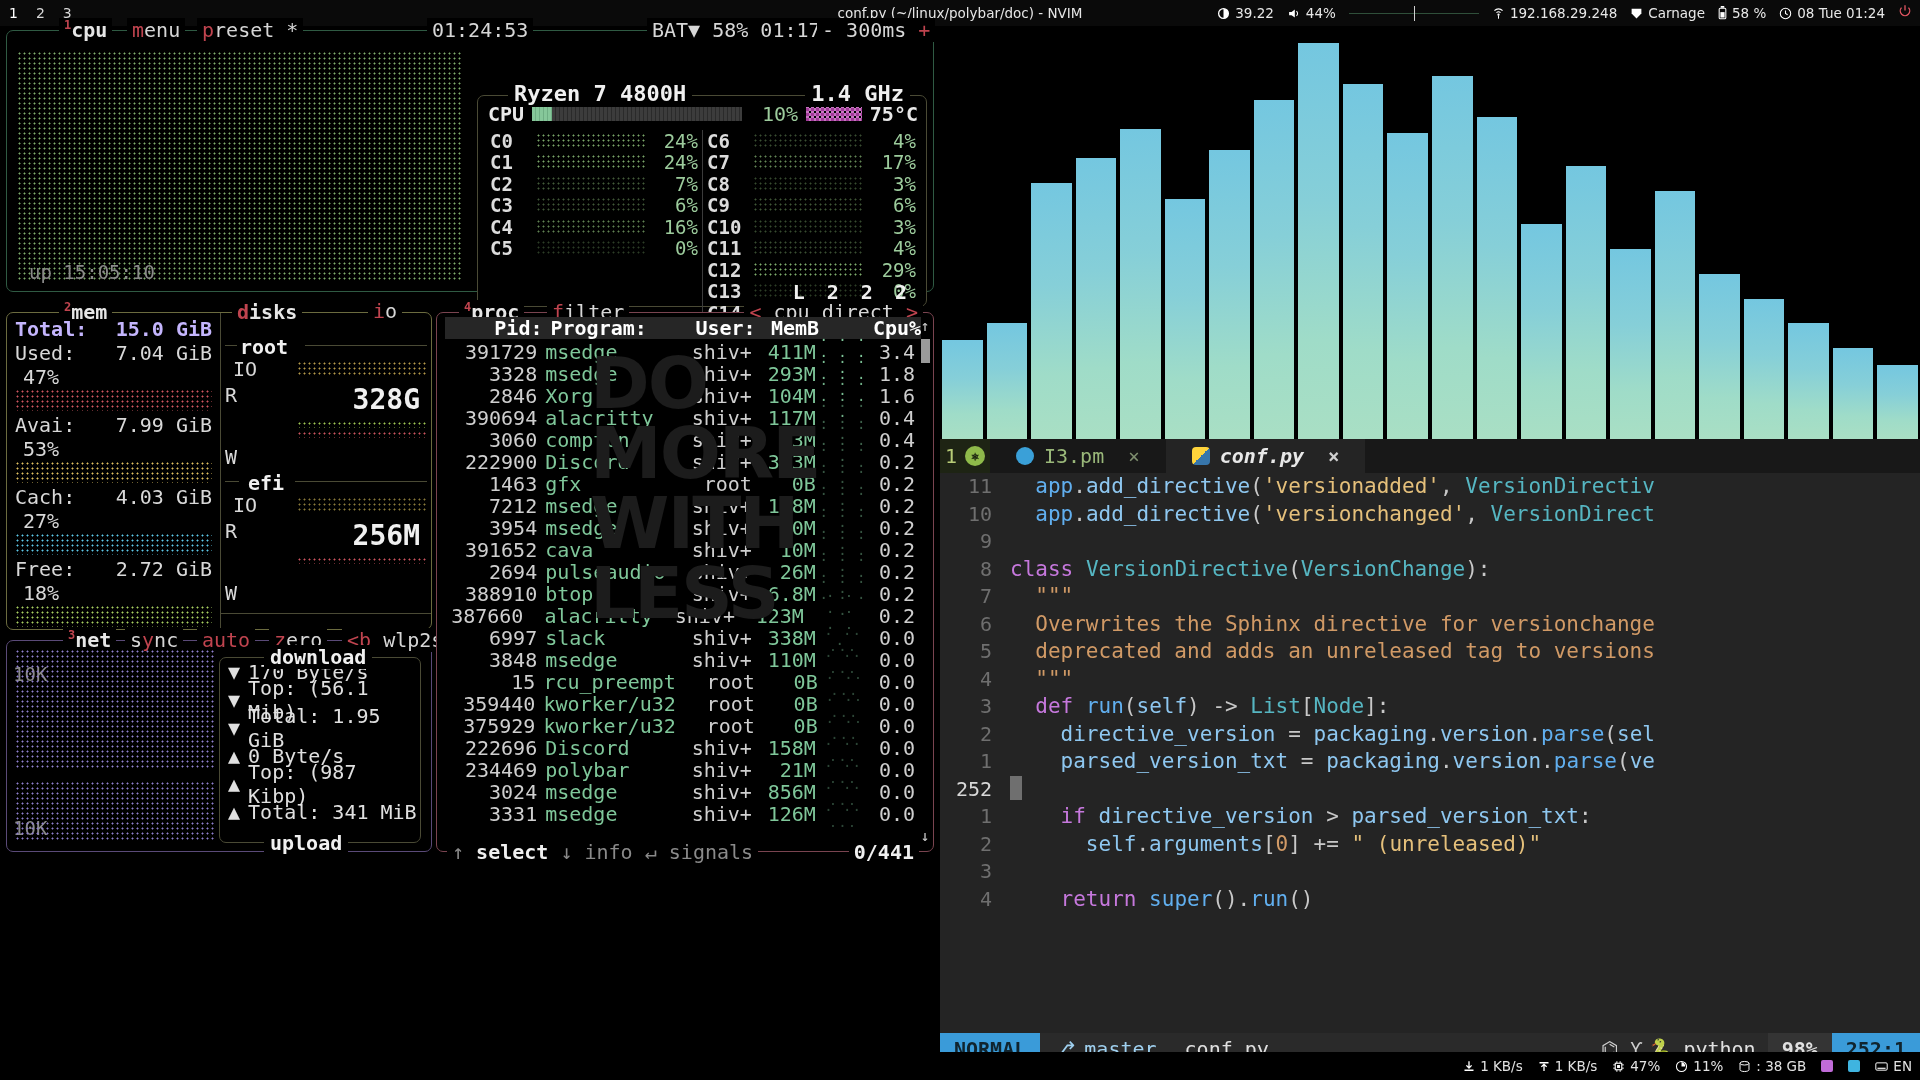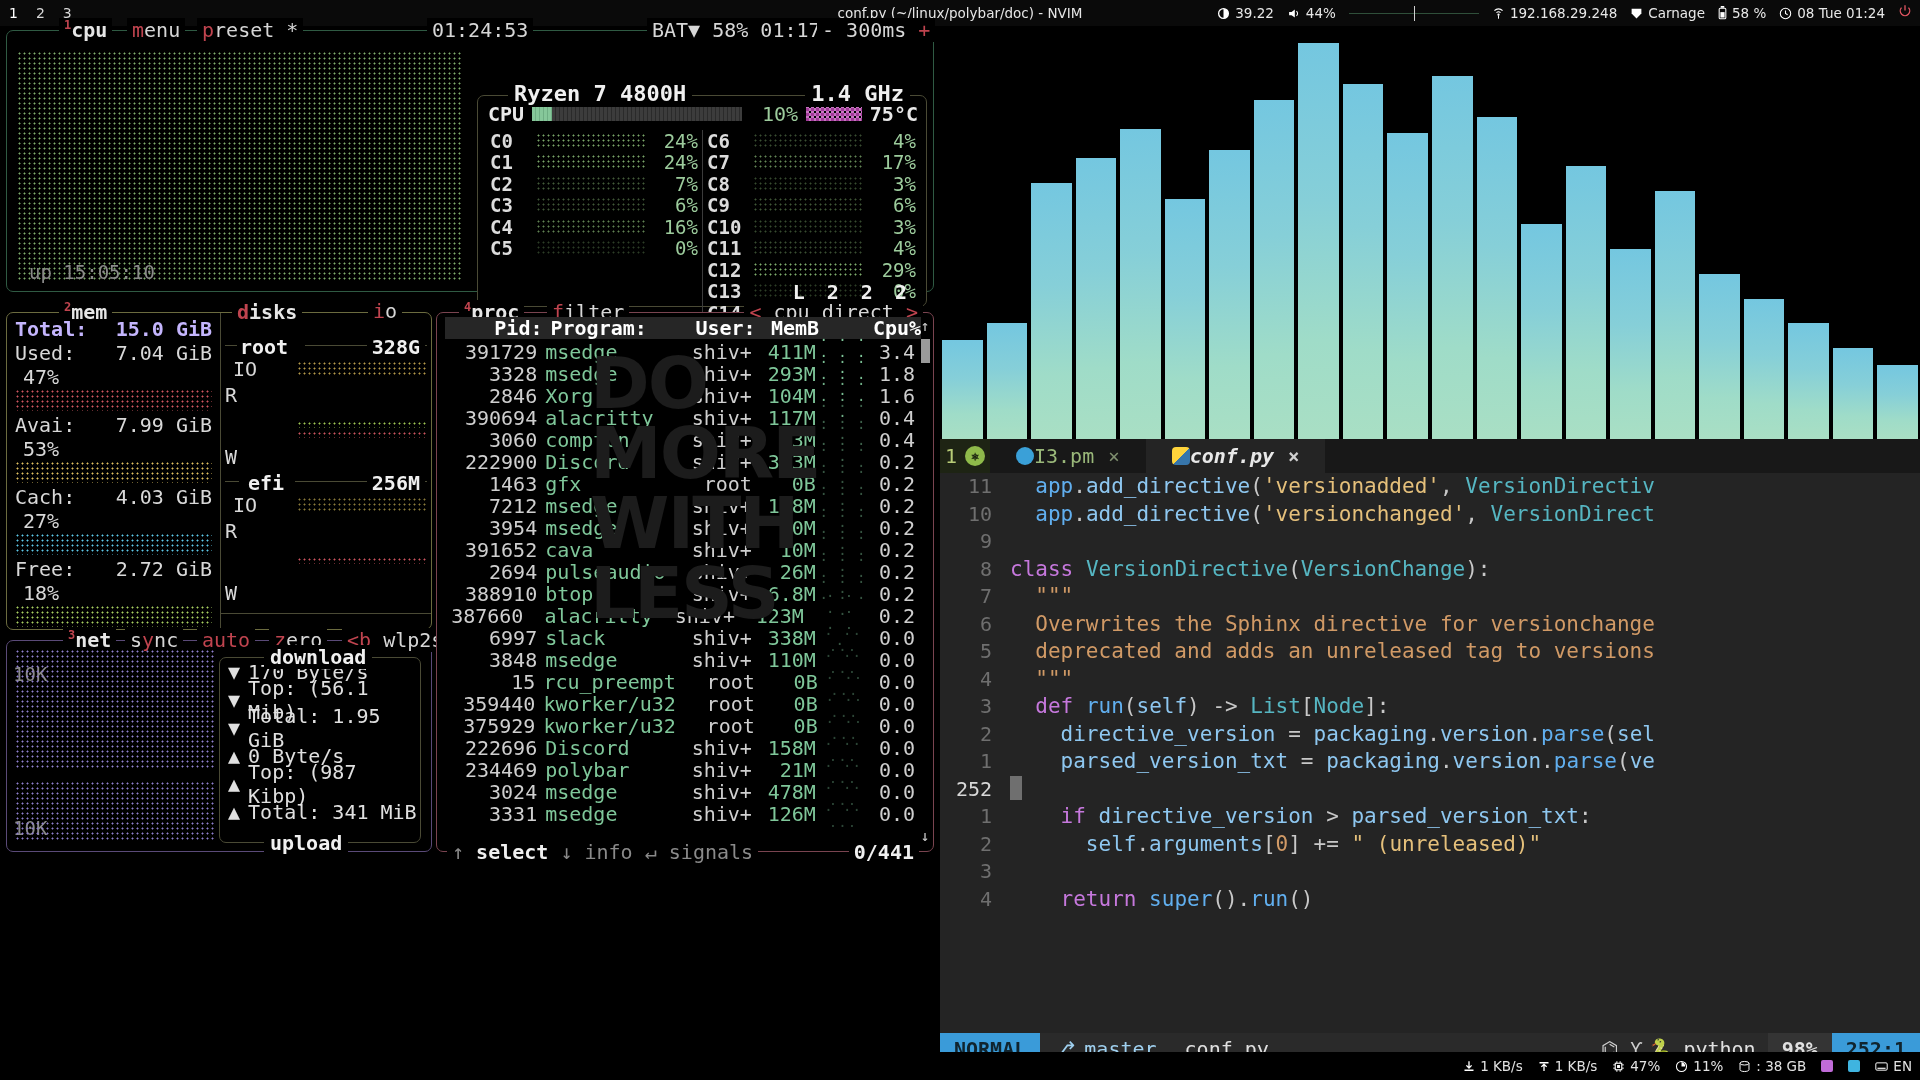--- a/index.html
+++ b/index.html
@@ -75,21 +75,21 @@
   .mrow.tot{font-weight:bold;color:#c4b5fd;}
   .mpct{padding-left:16px;font-size:20px;color:#d8d8d8;height:23px;}
   .mbar{height:22px;margin:1px 8px 2px 8px;}
   .mbar.red{color:#cf5560;}
   .mbar.yel{color:#e0c060;}
   .mbar.blue{color:#5cc8e8;}
   .mbar.grn{color:#a8cf60;}
   .disk-title{position:absolute;top:-13px;left:16px;background:#000;padding:0 5px;font-size:20px;font-weight:bold;color:#e6e6e6;}
   .disk-title .hot{color:#c0444f;}
   .dname{position:absolute;font-size:20px;font-weight:bold;color:#f0f0f0;background:#000;padding:0 5px;}
-  .dsize{position:absolute;font-size:20px;font-weight:bold;color:#f0f0f0;background:#000;padding:0 5px;right:6px;}
+  .dsize{position:absolute;font-size:28px;font-weight:bold;color:#f0f0f0;background:#000;padding:0 5px;right:6px;margin-top:48px;}
   .dline{position:absolute;height:1px;background:#4a4a35;}
   .dlab{position:absolute;font-size:20px;color:#d8d8d8;}
   .dgraph{position:absolute;height:16px;}
 
   
   #net-panel{left:6px;top:640px;width:426px;height:212px;}
   .netgraph{position:absolute;left:8px;top:8px;width:200px;height:120px;color:#8f7fd0;}
   .netgraph2{position:absolute;left:8px;bottom:10px;width:200px;height:60px;color:#8f7fd0;}
   .nlab{position:absolute;left:6px;font-size:19px;color:#8a8a8a;}
   .netbox{position:absolute;left:212px;top:16px;width:202px;height:186px;border:1px solid #4a4a35;border-radius:7px;box-sizing:border-box;}
@@ -131,21 +131,21 @@
 
   
   .right{position:absolute;left:940px;top:26px;width:980px;height:1026px;background:#141414;}
   .chart{position:absolute;left:0;top:0;width:980px;height:413px;background:#000;display:flex;align-items:flex-end;gap:4px;padding:0 2px;box-sizing:border-box;}
   .bar{flex:1;background:linear-gradient(180deg,#74c7e0 0%,#86cfd8 40%,#9fdcc8 75%,#a9dfc4 100%);}
 
   .tabbar{position:absolute;left:0;top:413px;width:980px;height:34px;background:#1a1a1a;display:flex;align-items:stretch;}
   .tabnum{width:50px;display:flex;align-items:center;justify-content:center;gap:8px;background:#1e2414;color:#b8cc77;font-size:20px;}
   .gitbadge{width:20px;height:20px;border-radius:50%;background:#8fbb4a;color:#1c2410;font-size:14px;
             display:flex;align-items:center;justify-content:center;font-weight:bold;}
-  .tab{display:flex;align-items:center;padding:0 26px;font-size:20px;color:#9ab87a;background:#181818;}
+  .tab{display:flex;align-items:center;gap:10px;padding:0 26px;font-size:20px;color:#9ab87a;background:#181818;}
   .tab.active{background:#242424;color:#e8e8e8;font-style:italic;font-weight:bold;}
   .tab .dot{width:18px;height:18px;border-radius:50%;background:#3aa0d8;display:inline-block;}
   .tab.active .dot{border-radius:4px;background:linear-gradient(135deg,#ffd43b 50%,#3776ab 50%);}
   .tab .x{color:#7f8f6f;font-size:19px;margin-left:14px;}
   .tab.active .x{color:#cfcfcf;}
   .tabfill{flex:1;background:#181818;}
 
   .editor{position:absolute;left:0;top:447px;width:980px;height:560px;background:#242424;overflow:hidden;
           font-size:21px;line-height:27.5px;}
   .eline{display:flex;height:27.5px;align-items:center;white-space:pre;}
@@ -648,21 +648,21 @@
           <span class="c-prog">polybar</span>
           <span class="c-user">shiv+</span>
           <span class="c-mem">21M</span>
           <span class="c-gr" style="opacity: 0.35;">. .. ...</span>
           <span class="c-cpu">0.0</span>
         </div>
         <div class="prow" style="top: 468px;">
           <span class="c-pid">3024</span>
           <span class="c-prog">msedge</span>
           <span class="c-user">shiv+</span>
-          <span class="c-mem">478M</span>
+          <span class="c-mem">856M</span>
           <span class="c-gr" style="opacity: 0.35;">. .. ...</span>
           <span class="c-cpu">0.0</span>
         </div>
         <div class="prow" style="top: 490px;">
           <span class="c-pid">3331</span>
           <span class="c-prog">msedge</span>
           <span class="c-user">shiv+</span>
           <span class="c-mem">126M</span>
           <span class="c-gr" style="opacity: 0.35;">. .. ...</span>
           <span class="c-cpu">0.0</span>

